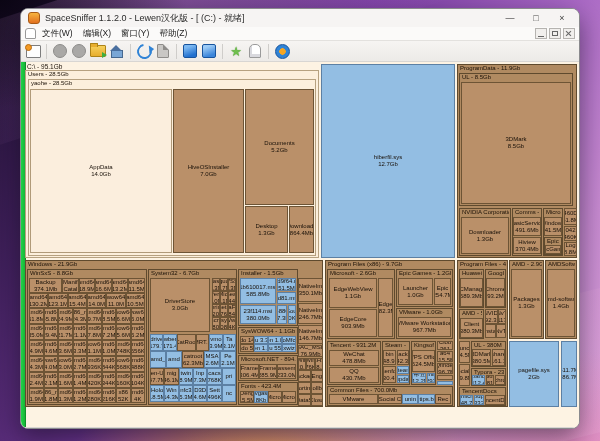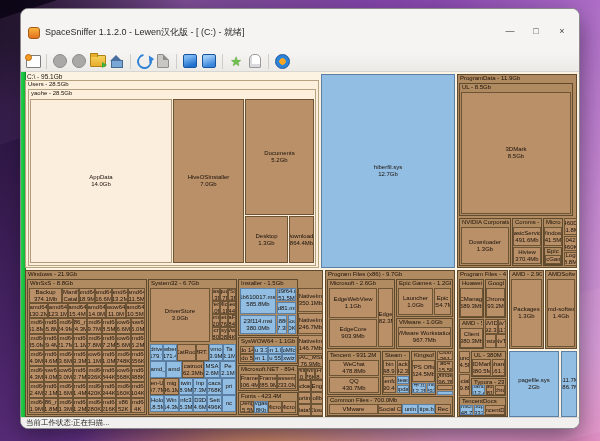--- a/index.html
+++ b/index.html
@@ -12,21 +12,21 @@
       linear-gradient(118deg,#1d0f2e 0%,#42215e 18%,#7b3da4 45%,#a766c4 68%,#c78ad1 85%,#d9a1d8 100%);}
   .streak{position:absolute;pointer-events:none;}
   .streak1{left:-60px;top:-40px;width:500px;height:120px;transform:rotate(-18deg);
     background:linear-gradient(90deg,rgba(255,255,255,0),rgba(216,150,230,.35),rgba(255,255,255,0));}
   .streak2{left:180px;top:330px;width:520px;height:140px;transform:rotate(-14deg);
     background:linear-gradient(90deg,rgba(255,190,230,0),rgba(245,185,225,.4),rgba(255,190,230,0));}
 
   .win{position:absolute;left:20px;top:8px;width:558px;height:419px;background:#f0eeec;
     border:1px solid #8a8a8e;border-radius:8px;box-shadow:0 10px 26px rgba(10,5,20,.5);
     display:flex;flex-direction:column;overflow:hidden;}
-  .titlebar{height:18px;background:#f6f4f3;display:flex;align-items:flex-end;padding:12px 4px;flex:0 0 auto;}
+  .titlebar{height:18px;background:#f6f4f3;display:flex;align-items:center;padding:0 4px;flex:0 0 auto;}
   .app-ico{width:10px;height:10px;border-radius:3px;background:linear-gradient(#f7b43e,#e2701e);
     border:1px solid #a85a14;margin:0 5px 0 3px;flex:0 0 auto;}
   .title-text{font-size:9px;color:#2b2b2b;white-space:nowrap;overflow:hidden;flex:1;}
   .wbtn{width:26px;height:16px;display:flex;align-items:center;justify-content:center;
     font-size:9px;color:#444;flex:0 0 auto;}
   .menubar{height:13px;background:#fbfaf9;display:flex;align-items:center;padding:0 4px;
     border-bottom:1px solid #e3e1de;flex:0 0 auto;}
   .menu-ico{width:9px;height:9px;border-radius:3px 3px 1px 1px;background:#fff;border:1px solid #999;
     margin-right:6px;flex:0 0 auto;}
   .menu-item{font-size:8.5px;color:#222;margin-right:10px;white-space:nowrap;}
@@ -110,20 +110,36 @@
   <div class="win">
 
     <div class="titlebar">
       <div class="app-ico"></div>
       <div class="title-text">SpaceSniffer 1.1.2.0 - Lewen汉化版 - [ (C:) - 就绪]</div>
       <div class="wbtn">—</div>
       <div class="wbtn">□</div>
       <div class="wbtn">×</div>
     </div>
 
+    <div class="menubar">
+      <div class="menu-ico"></div>
+      <div class="menu-item">文件(W)</div>
+      <div class="menu-item">编辑(X)</div>
+      <div class="menu-item">窗口(Y)</div>
+      <div class="menu-item">帮助(Z)</div>
+      <div class="mdi-btns">
+        <div class="mdi-btn">
+            <i></i>
+          </div>
+        <div class="mdi-btn r">
+            <i></i>
+          </div>
+        <div class="mdi-btn x"></div>
+      </div>
+    </div>
 
     <div class="toolbar">
       <div class="ticon">
           <div class="ic-new"></div>
         </div>
       <div class="sep"></div>
       <div class="ticon">
           <div class="ic-circle"></div>
         </div>
       <div class="ticon">
@@ -990,18 +1006,15 @@
           </div>
           <div class="tile blue" style="left: 393.467px; top: 332px; width: 16.2667px; height: 10px;">
             <span>tips.b</span>
           </div>
           <div class="tile brown" style="left: 409.733px; top: 332px; width: 16.2667px; height: 10px;">
             <span>Rec</span>
           </div>
         </div>
     </div>
 
-    <div class="statusbar">
-      <div class="status-text">当前工作状态:正在扫描...</div>
-    </div>
 
   </div>
 </div>
 
 </body></html>

